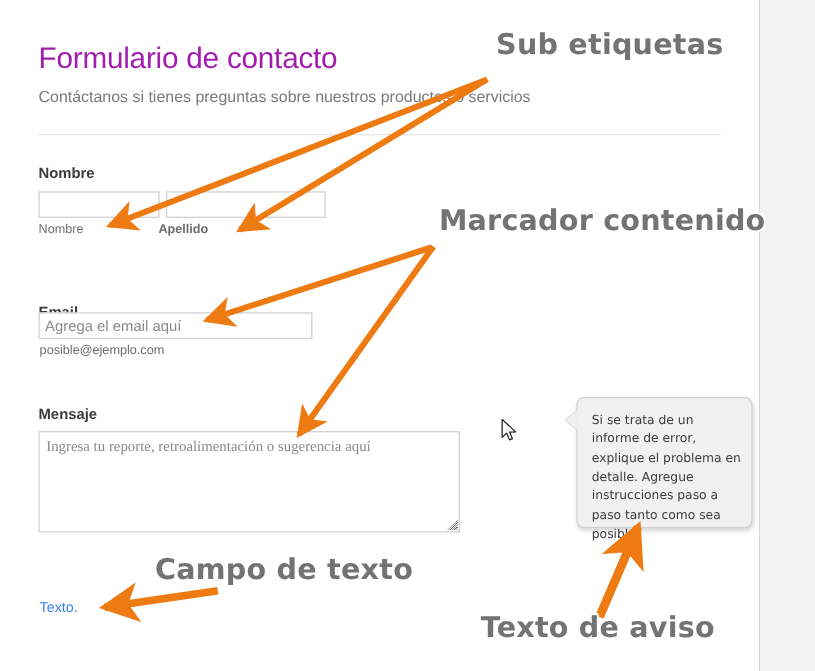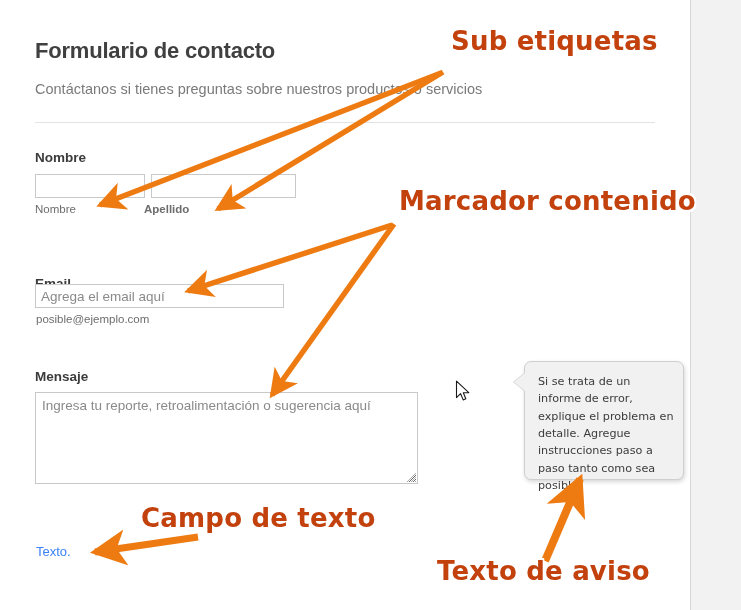--- a/index.html
+++ b/index.html
@@ -33,23 +33,23 @@
   
   .form-page {
     position: absolute;
     left: 0; top: 0;
     width: 690px; height: 610px;
     background: #ffffff;
   }
   .page-title {
     position: absolute;
     left: 35px; top: 38px;
-    font-size: 22px;
-    font-weight: bold;
-    color: #404040;
+    font-size: 27px;
+    font-weight: normal;
+    color: #a21caf;
     letter-spacing: -0.2px;
     white-space: nowrap;
   }
   .page-subtitle {
     position: absolute;
     left: 35px; top: 81px;
     font-size: 14.5px;
     color: #7a7a7a;
     white-space: nowrap;
   }
@@ -83,21 +83,21 @@
     color: #8a8a8a;
     padding: 6px 5px;
     outline: none;
   }
   .txt-input::placeholder { color: #8a8a8a; opacity: 1; }
   .txt-area {
     position: absolute;
     box-sizing: border-box;
     border: 1px solid #c9c9c9;
     background: #ffffff;
-    font-family: Liberation Sans, sans-serif;
+    font-family: Liberation Serif, serif;
     font-size: 13.5px;
     color: #8a8a8a;
     padding: 5px 6px;
     resize: both;
     overflow: hidden;
     line-height: 1.22;
     outline: none;
   }
   .txt-area::placeholder { color: #8a8a8a; opacity: 1; }
   .resize-grip {
@@ -147,21 +147,21 @@
     position: absolute;
     left: 0; top: 0;
     width: 741px; height: 610px;
     pointer-events: none;
   }
   .anno-text {
     position: absolute;
     font-family: "DejaVu Sans", sans-serif;
     font-weight: bold;
     font-size: 26px;
-    color: #c2410c;
+    color: #737373;
     white-space: nowrap;
     letter-spacing: 0.2px;
     text-shadow:
       -1.6px -1.6px 0 #ffffff,  1.6px -1.6px 0 #ffffff,
       -1.6px  1.6px 0 #ffffff,  1.6px  1.6px 0 #ffffff,
       -1.6px 0 0 #ffffff,  1.6px 0 0 #ffffff,
        0 -1.6px 0 #ffffff,  0 1.6px 0 #ffffff;
   }
 
   

